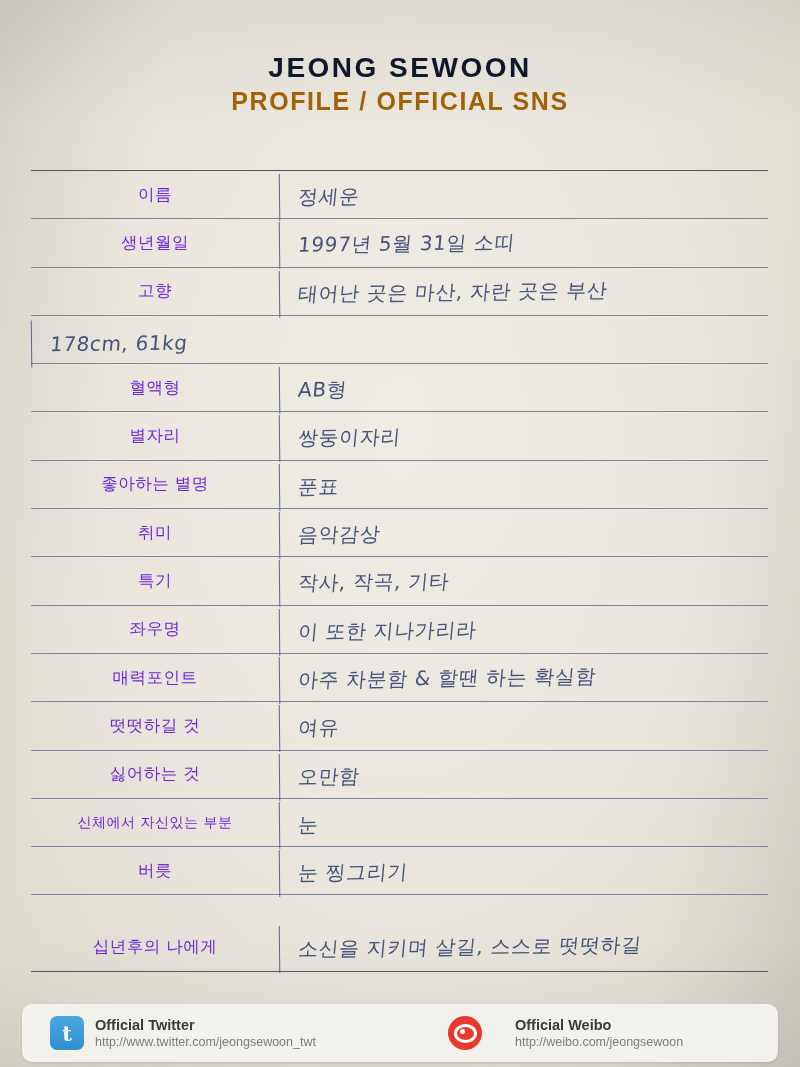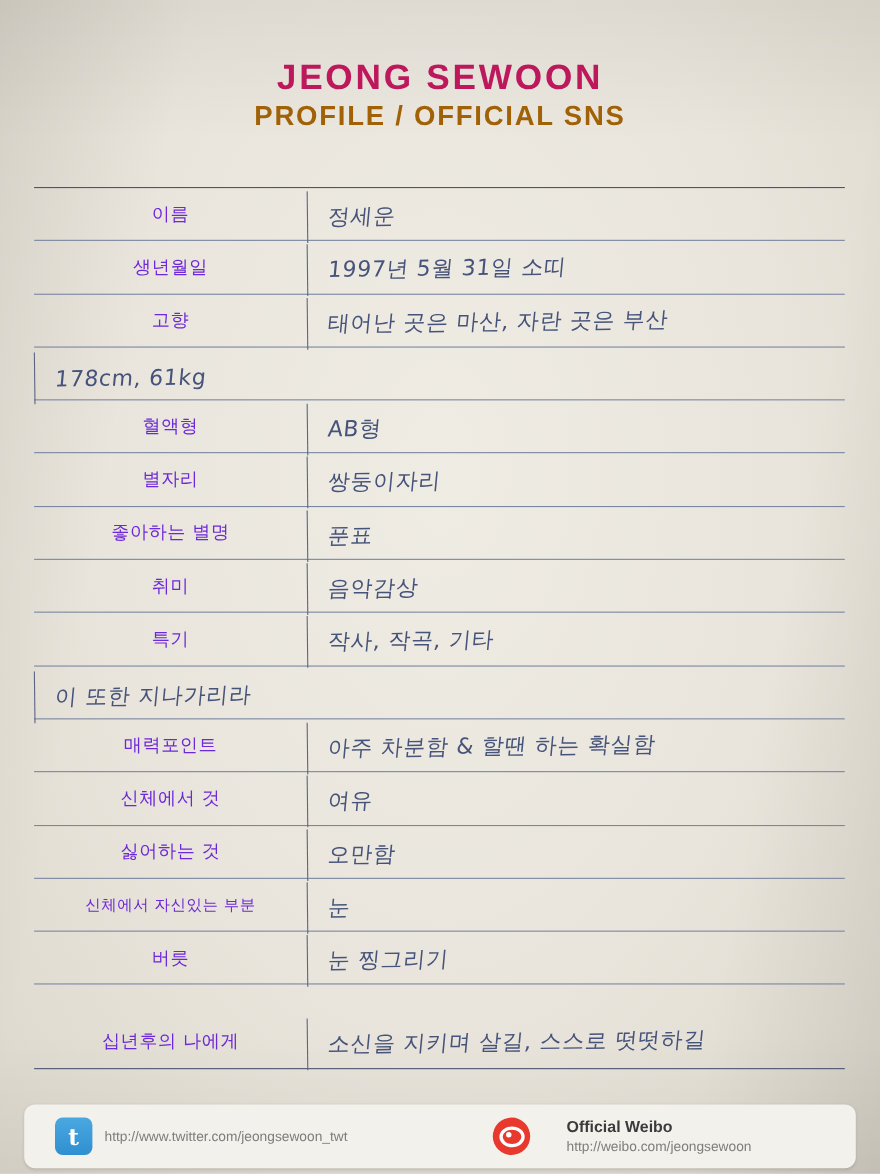--- a/index.html
+++ b/index.html
@@ -39,24 +39,24 @@
   
   .header {
     position: absolute;
     top: 52px;
     left: 0;
     width: 800px;
     text-align: center;
     color: #2e3a57;
   }
   .title-main {
-    font-size: 32px;
+    font-size: 28px;
     font-weight: bold;
     letter-spacing: 2.5px;
-    color: #be185d;
+    color: #0f172a;
     line-height: 1.15;
   }
   .title-sub {
     font-size: 25px;
     font-weight: bold;
     letter-spacing: 1.6px;
     color: #a16207;
     margin-top: 3px;
   }
 
@@ -254,34 +254,35 @@
     </div>
 
     <div class="row">
       <div class="label">특기</div>
       <div class="value">
           <span>작사, 작곡, 기타</span>
         </div>
     </div>
 
     <div class="row">
+      <div class="label">좌우명</div>
       <div class="value">
           <span>이 또한 지나가리라</span>
         </div>
     </div>
 
     <div class="row">
       <div class="label">매력포인트</div>
       <div class="value">
           <span>아주 차분함 &amp; 할땐 하는 확실함</span>
         </div>
     </div>
 
     <div class="row">
-      <div class="label">신체에서 것</div>
+      <div class="label">떳떳하길 것</div>
       <div class="value">
           <span>여유</span>
         </div>
     </div>
 
     <div class="row">
       <div class="label">싫어하는 것</div>
       <div class="value">
           <span>오만함</span>
         </div>
@@ -308,20 +309,21 @@
         </div>
     </div>
 
   </div>
 
   <div class="footer">
 
     <div class="sns twitter">
       <div class="sns-icon tw">t</div>
       <div class="sns-text">
+        <div class="sns-name">Official Twitter</div>
         <div class="sns-url">http://www.twitter.com/jeongsewoon_twt</div>
       </div>
     </div>
 
     <div class="sns weibo">
       <div class="sns-icon wb">
           <span class="eye"></span>
         </div>
       <div class="sns-text">
         <div class="sns-name">Official Weibo</div>

